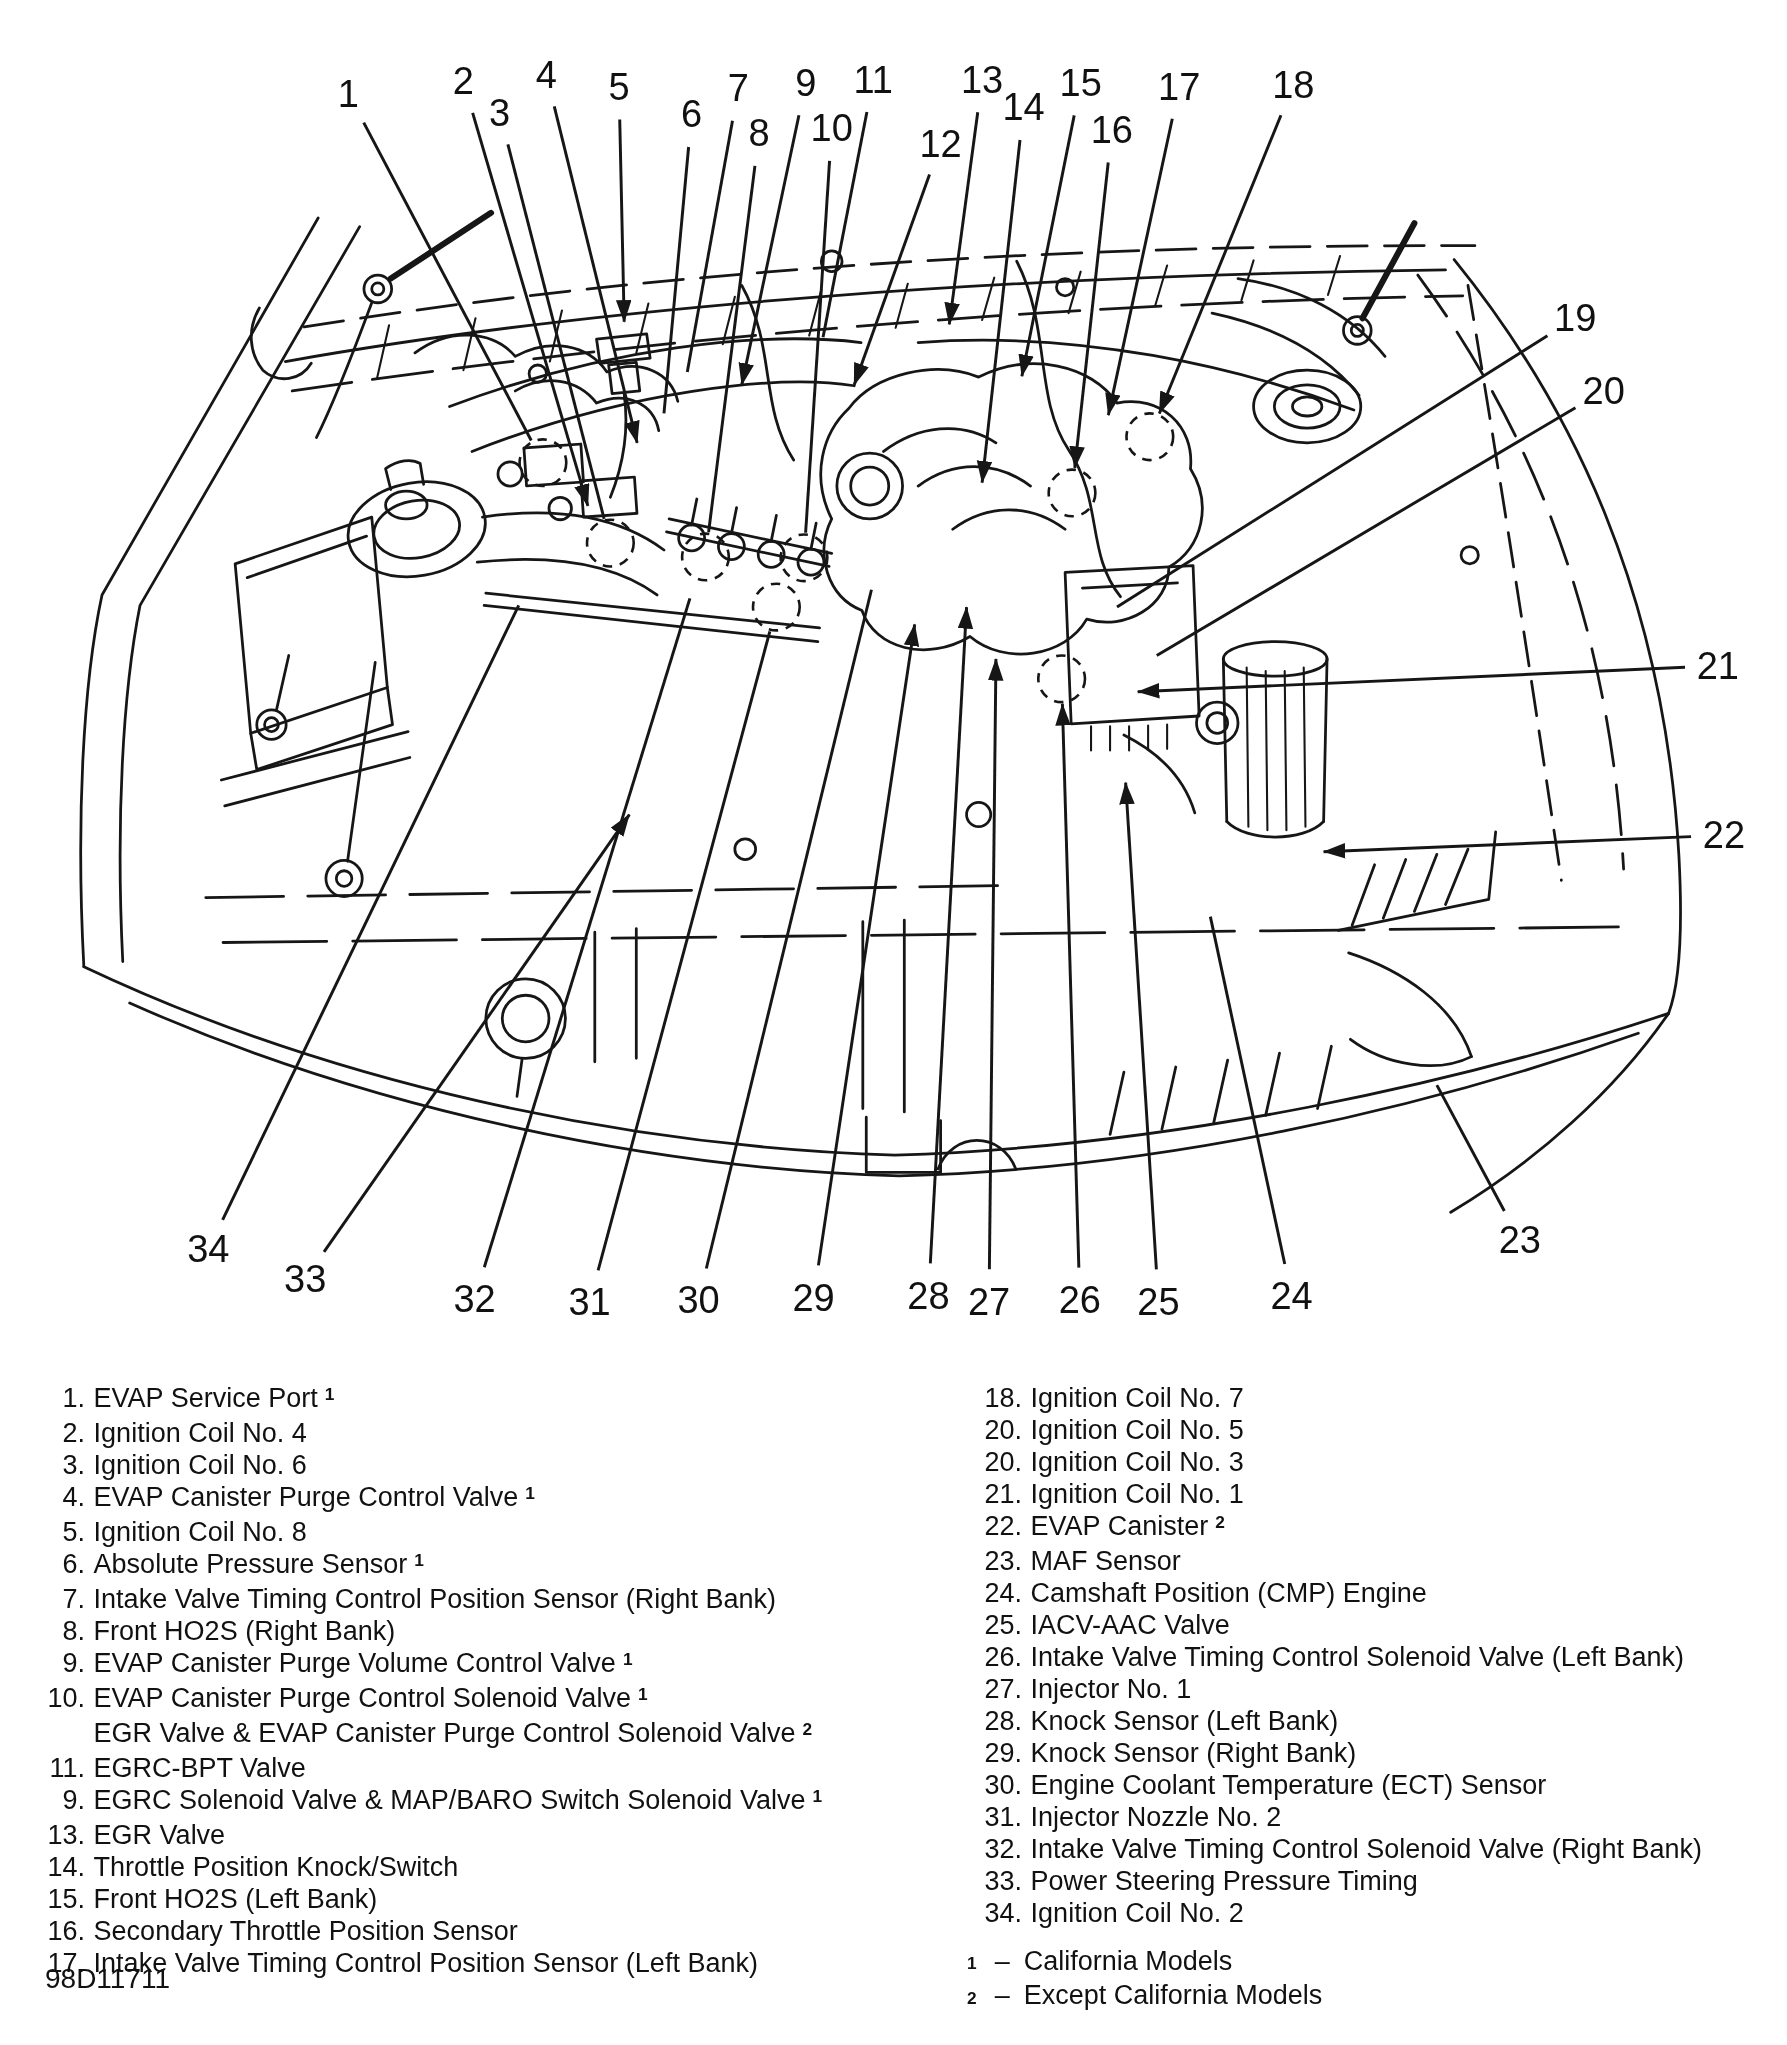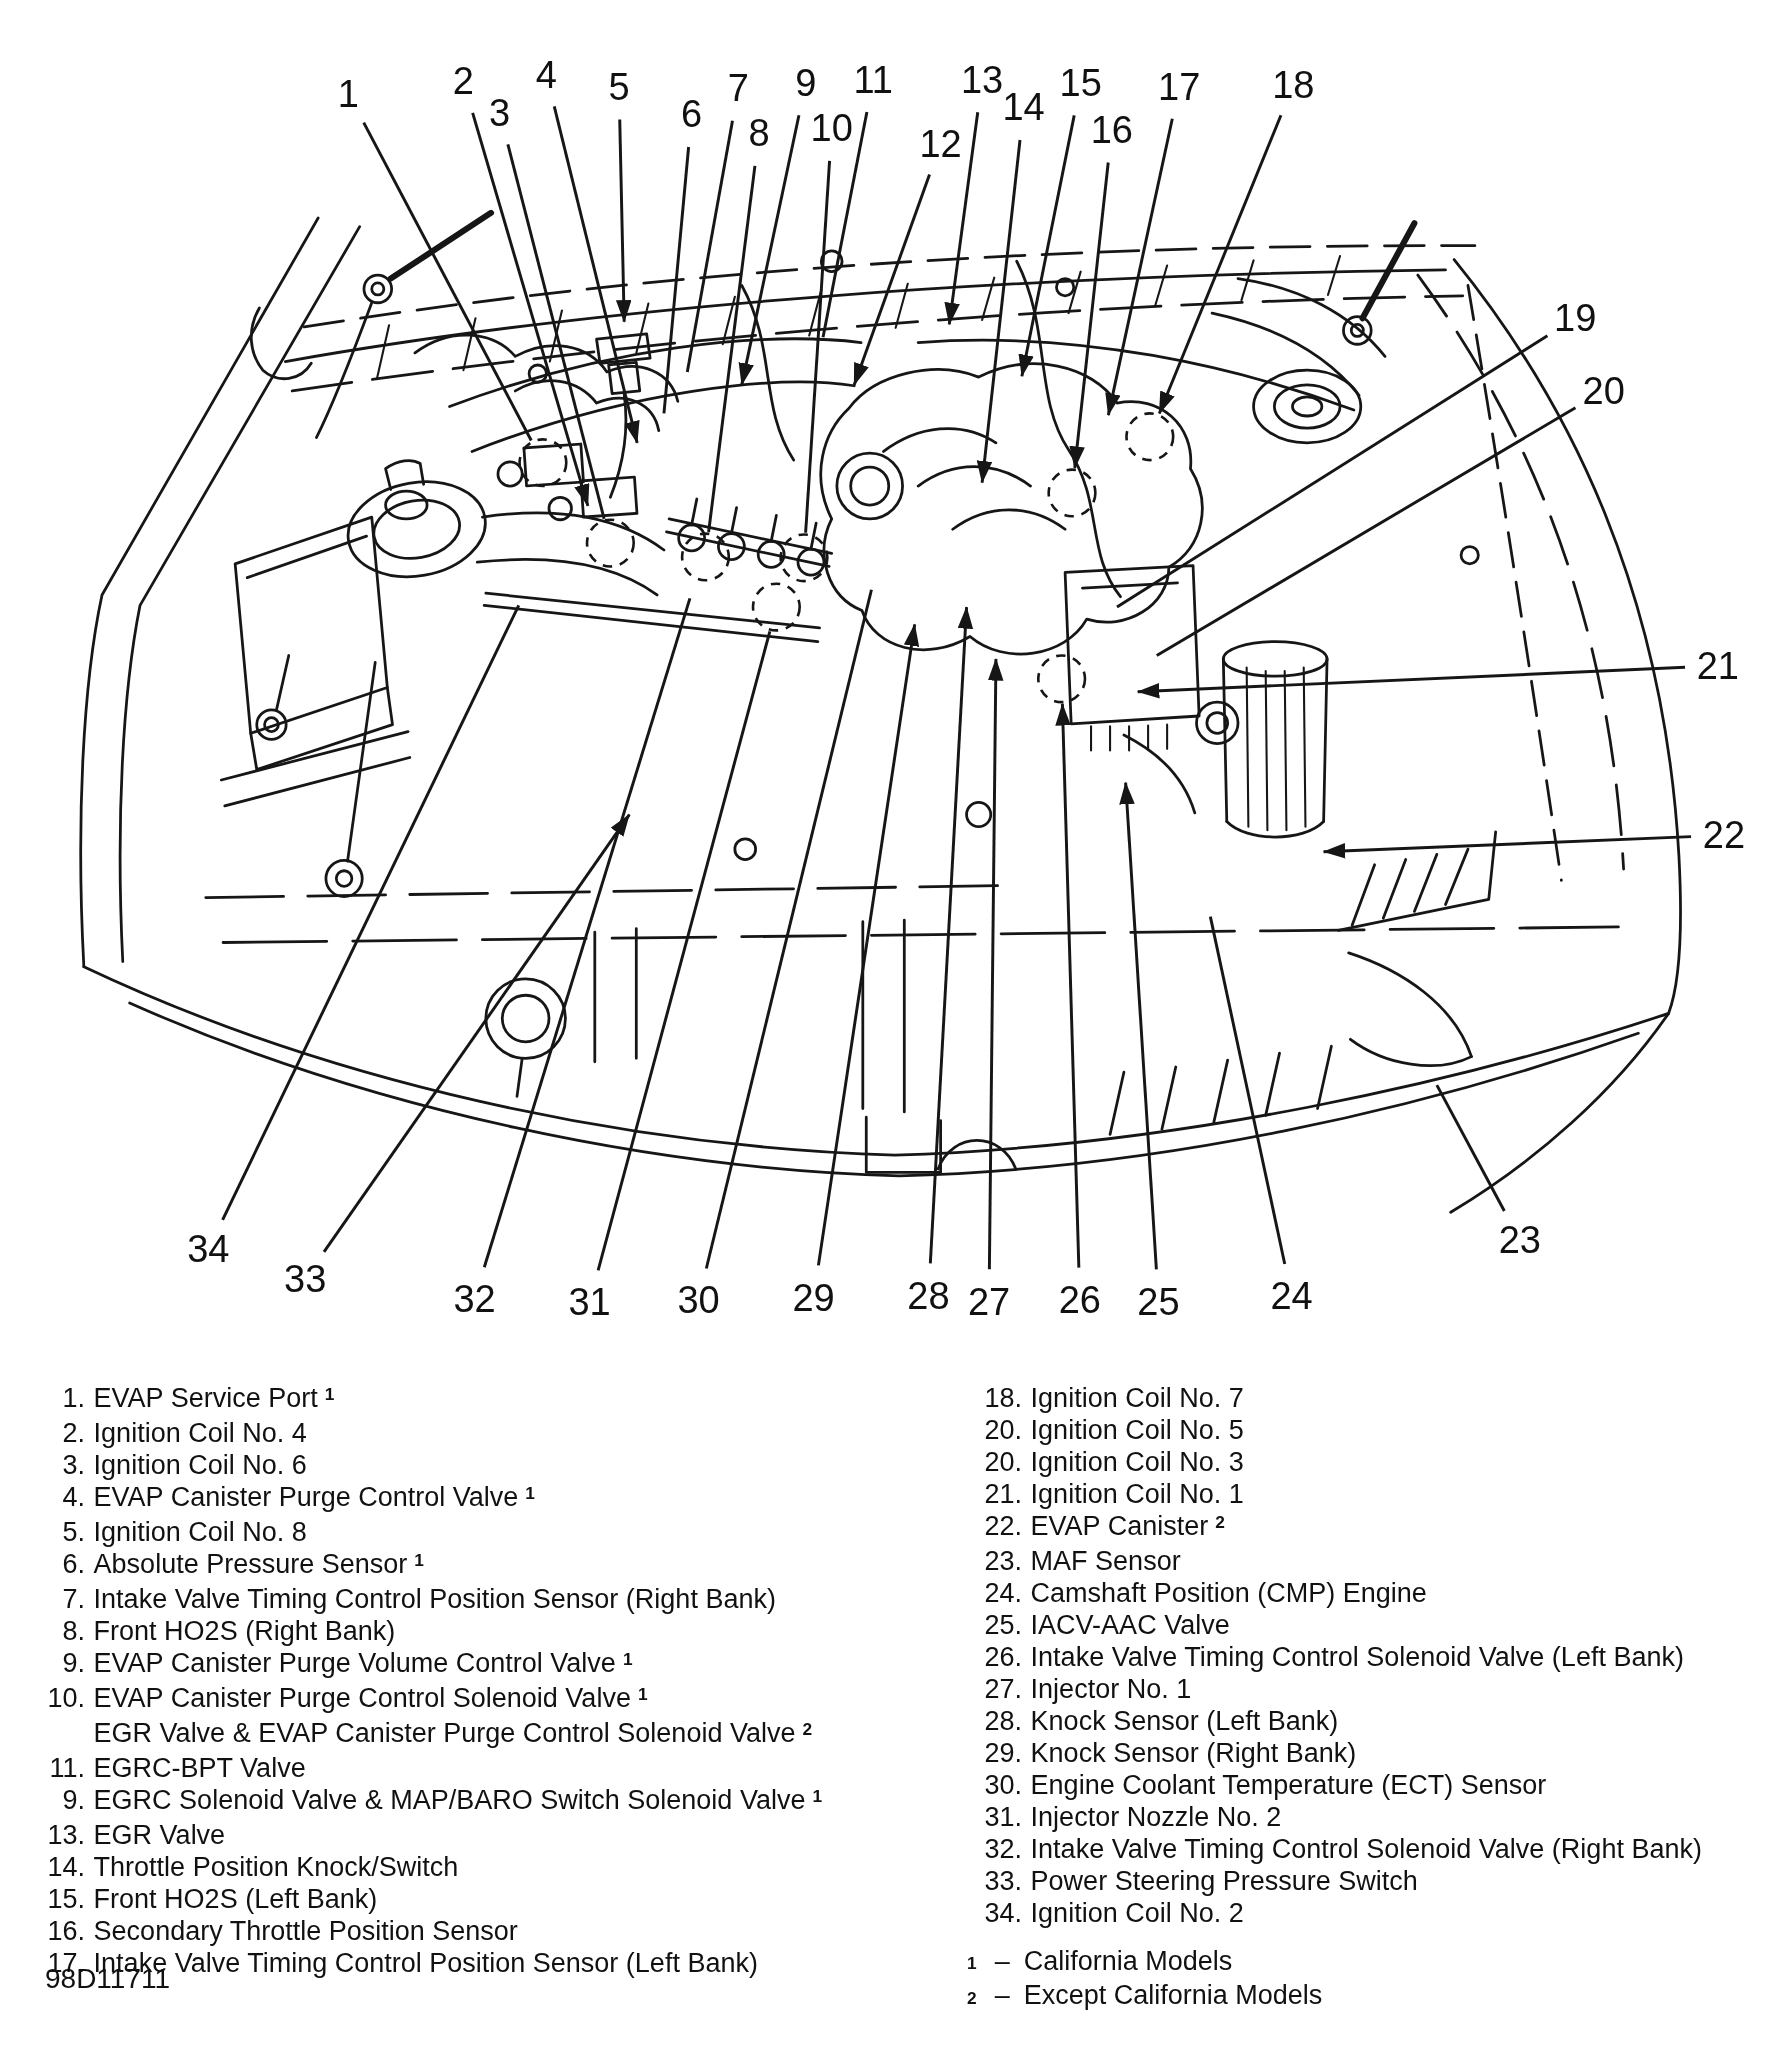--- a/index.html
+++ b/index.html
@@ -371,21 +371,21 @@
         <div class="row">
           <span class="num">31.</span>
           <span class="txt">Injector Nozzle No. 2</span>
         </div>
         <div class="row">
           <span class="num">32.</span>
           <span class="txt">Intake Valve Timing Control Solenoid Valve (Right Bank)</span>
         </div>
         <div class="row">
           <span class="num">33.</span>
-          <span class="txt">Power Steering Pressure Switch</span>
+          <span class="txt">Power Steering Pressure Timing</span>
         </div>
         <div class="row">
           <span class="num">34.</span>
           <span class="txt">Ignition Coil No. 2</span>
         </div>
       </div>
     <div class="footnotes" id="legend-footnotes">
         <div class="fn">
           <span class="fnsup">1</span>
           <span class="fndash">–</span>

